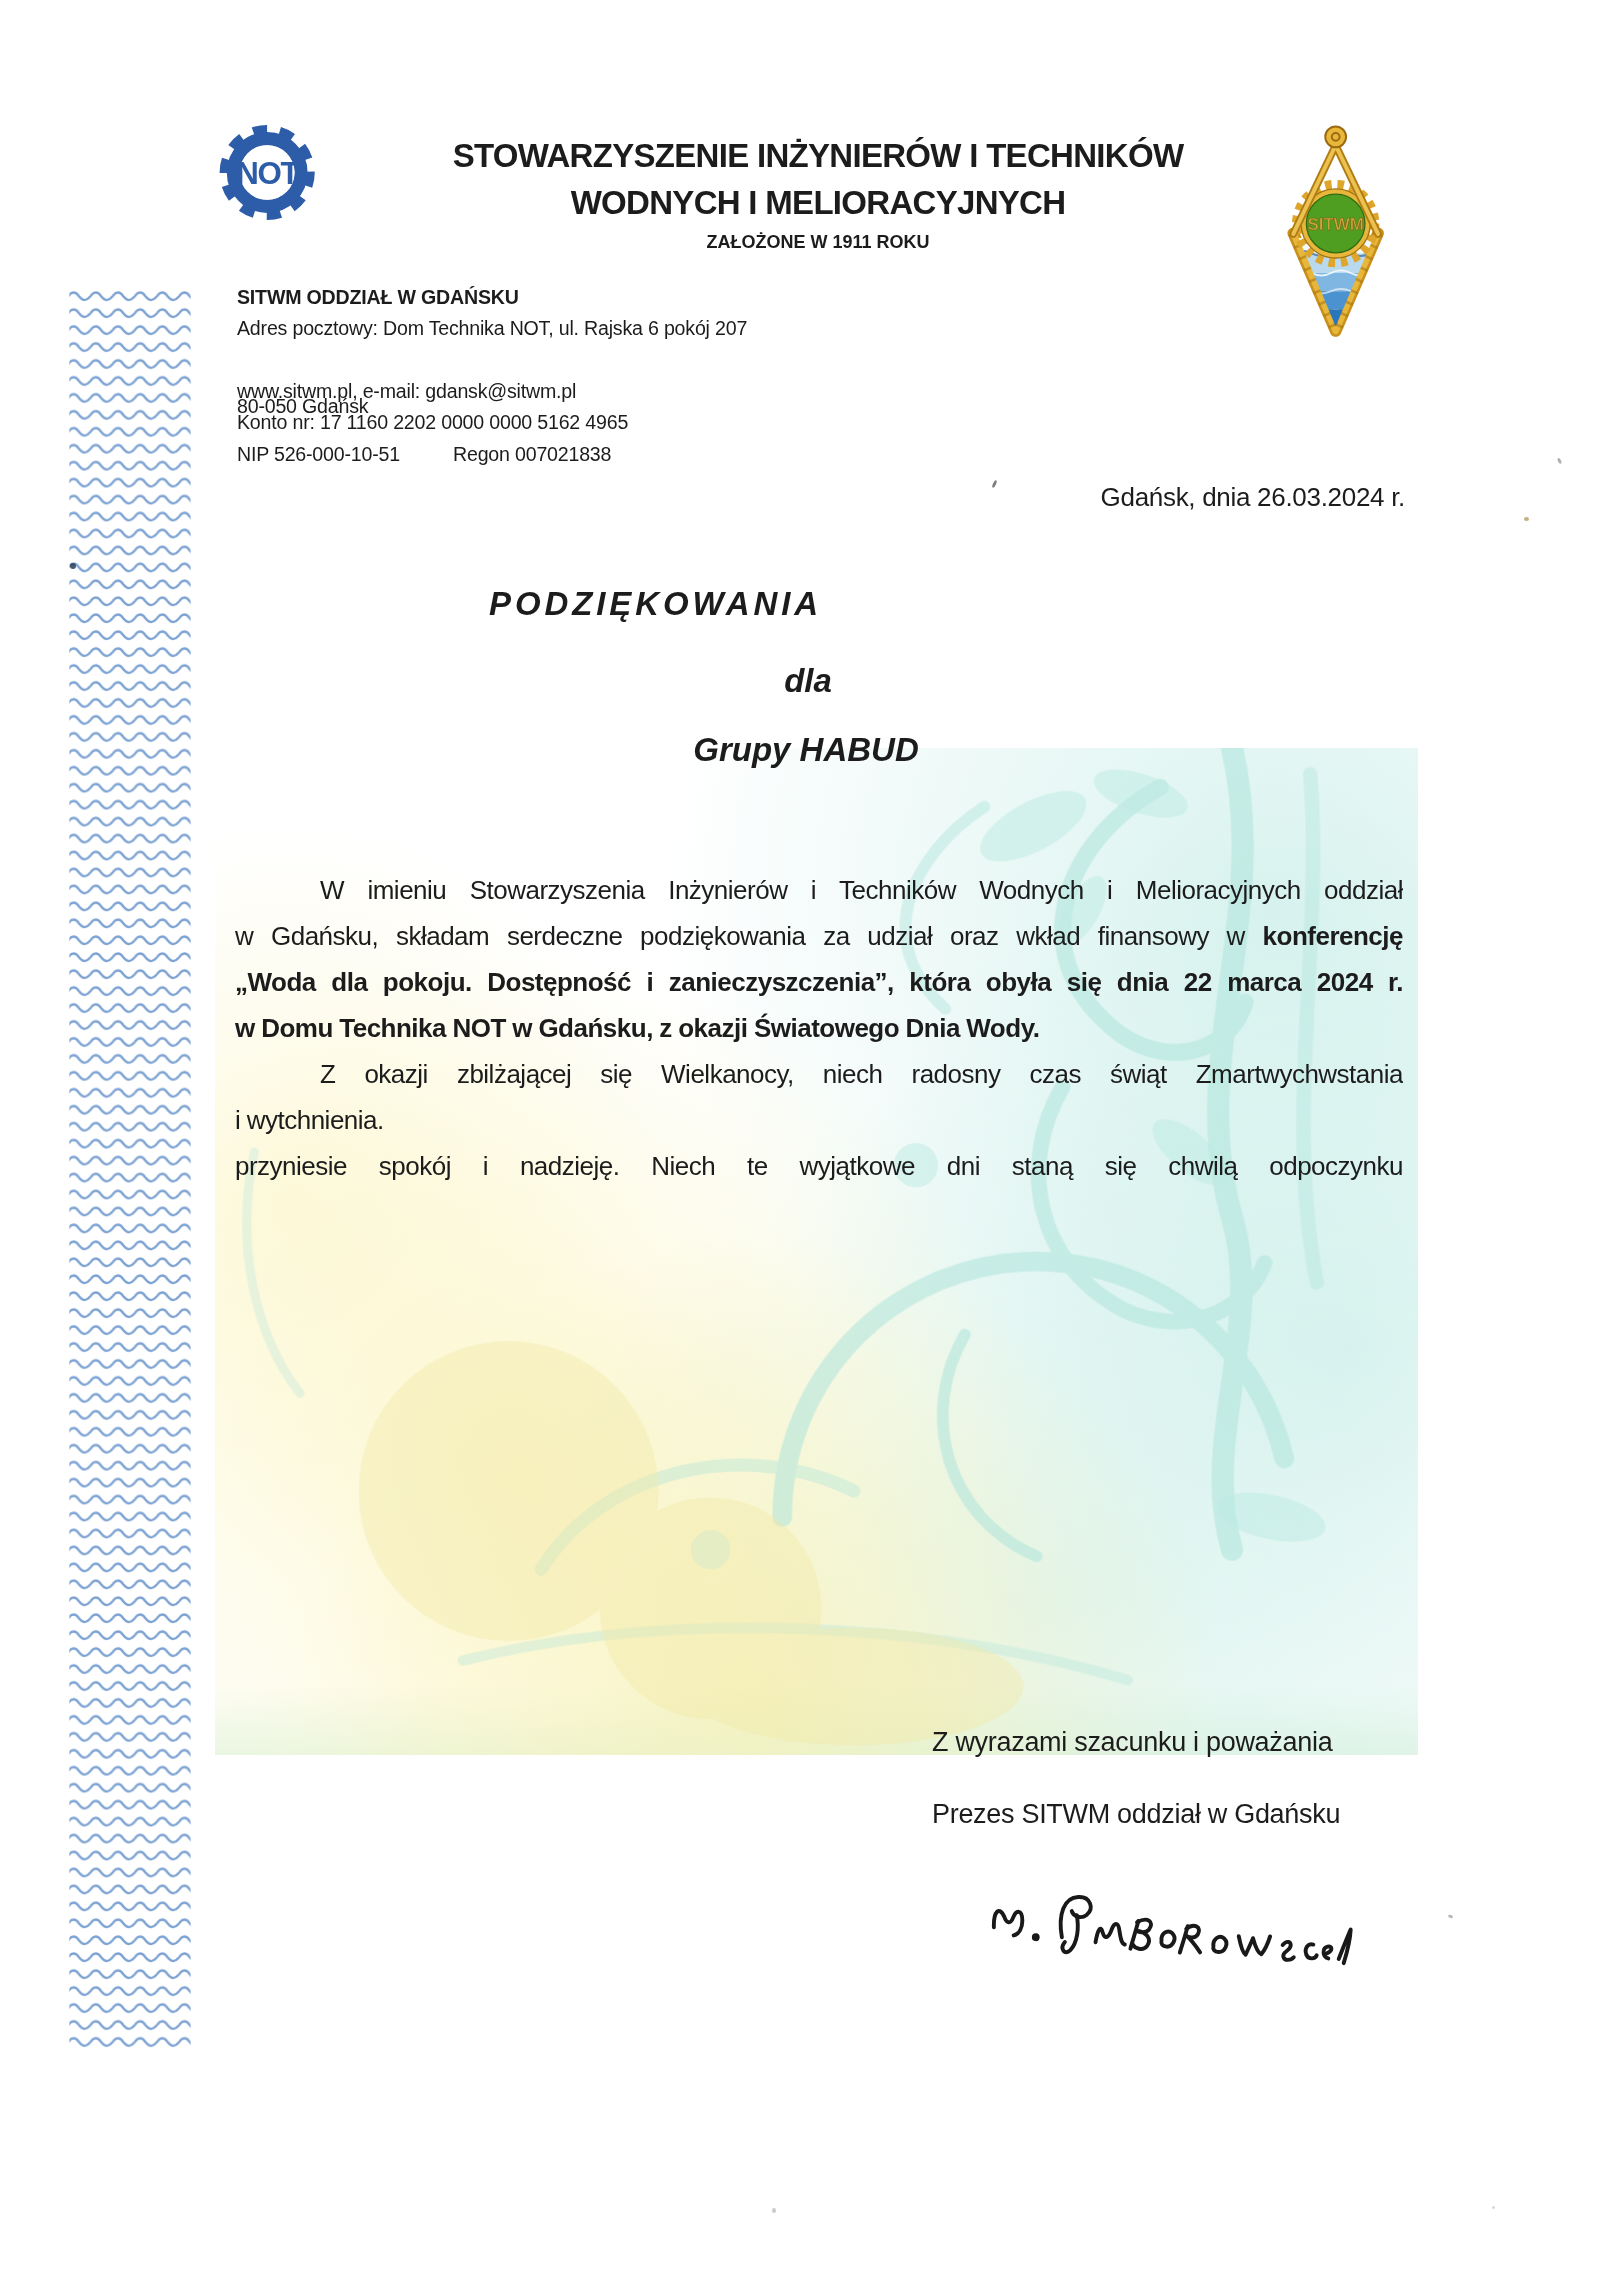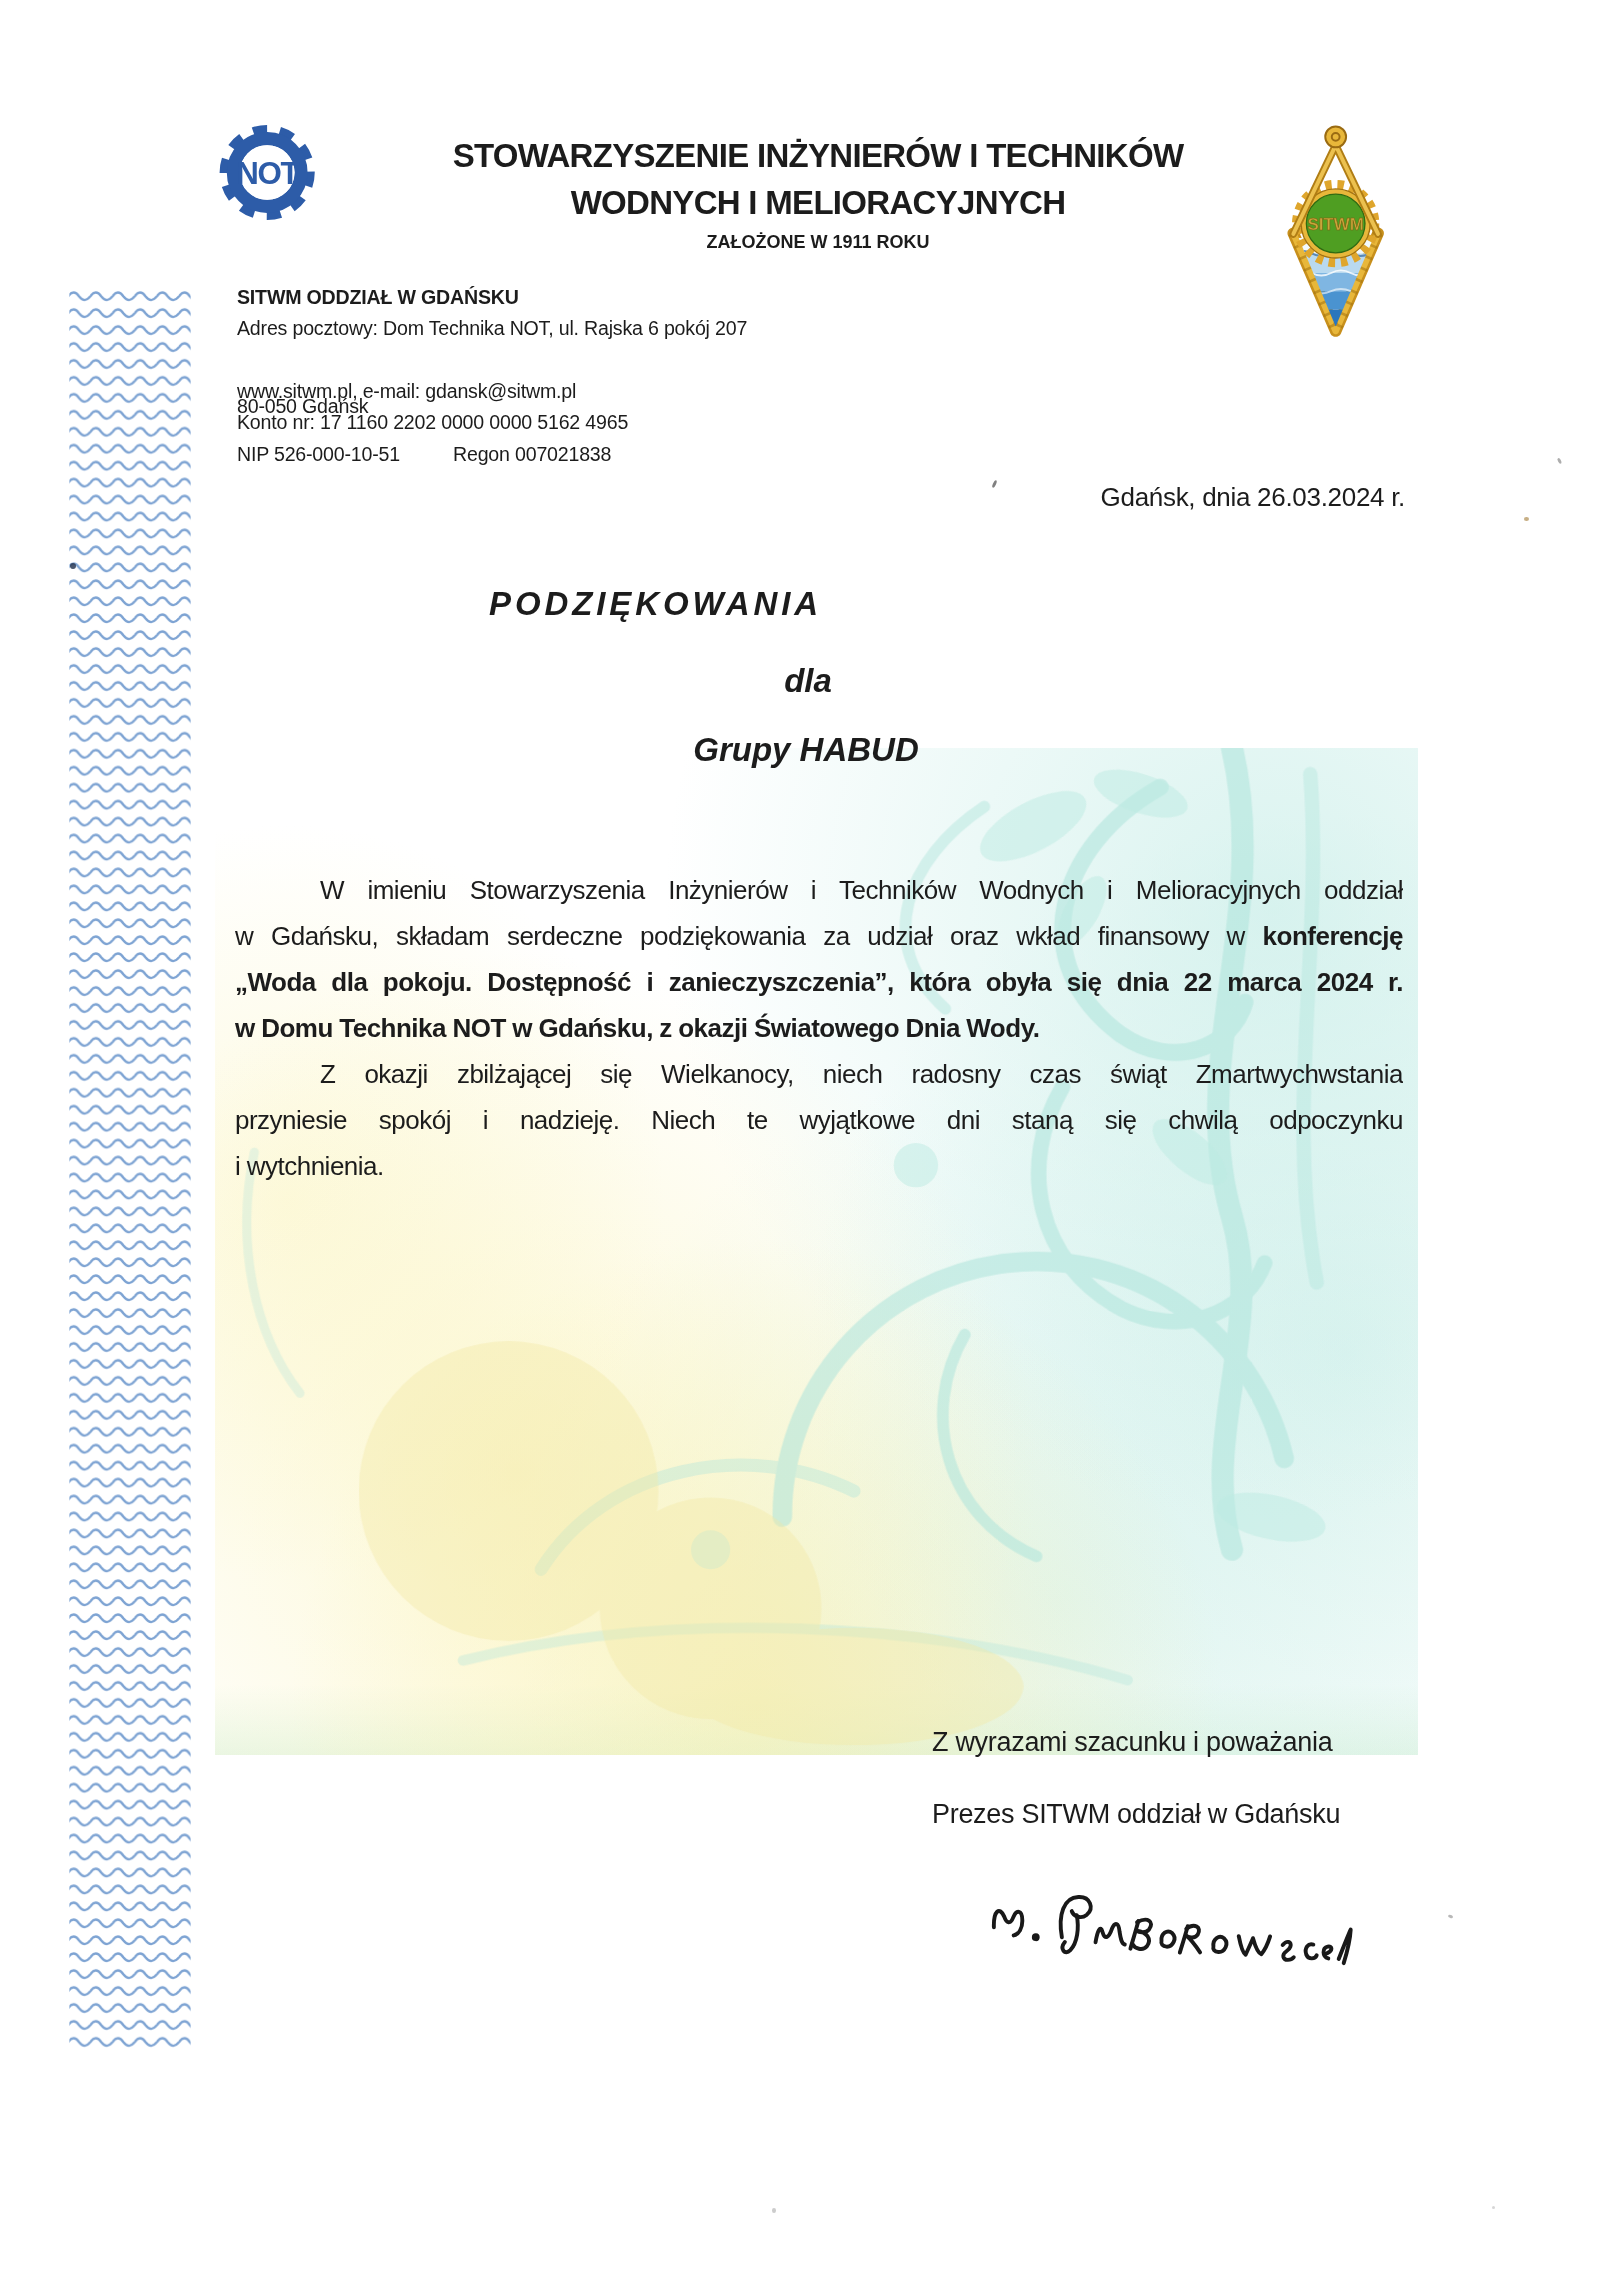--- a/index.html
+++ b/index.html
@@ -182,22 +182,22 @@
   <div class="title-main">PODZIĘKOWANIA</div>
   <div class="title-dla">dla</div>
   <div class="title-recipient">Grupy HABUD</div>
 
   <div class="body-text">
     <div class="line first"><span>W imieniu Stowarzyszenia Inżynierów i Techników Wodnych i Melioracyjnych oddział</span><span class="b"></span></div>
     <div class="line"><span>w Gdańsku, składam serdeczne podziękowania za udział oraz wkład finansowy w </span><span class="b">konferencję</span></div>
     <div class="line"><span></span><span class="b">„Woda dla pokoju. Dostępność i zanieczyszczenia”, która obyła się dnia 22 marca 2024 r.</span></div>
     <div class="line last"><span></span><span class="b">w Domu Technika NOT w Gdańsku, z okazji Światowego Dnia Wody.</span></div>
     <div class="line first"><span>Z okazji zbilżającej się Wielkanocy, niech radosny czas świąt Zmartwychwstania</span><span class="b"></span></div>
+    <div class="line last"><span>i wytchnienia.</span><span class="b"></span></div>
     <div class="line"><span>przyniesie spokój i nadzieję. Niech te wyjątkowe dni staną się chwilą odpoczynku</span><span class="b"></span></div>
-    <div class="line last"><span>i wytchnienia.</span><span class="b"></span></div>
   </div>
 
   <div class="closing-regards">Z wyrazami szacunku i poważania</div>
   <div class="closing-title">Prezes SITWM oddział w Gdańsku</div>
 
   <div class="signature" aria-label="W. Tyborowski">
     <svg width="404" height="124" viewBox="0 0 620 190">
       <g fill="none" stroke="#191919" stroke-width="6" stroke-linecap="round" stroke-linejoin="round" transform="rotate(3 300 120)">
         <path d="M55,125 C53,100 62,92 70,108 C74,118 80,120 84,108 C88,96 97,96 98,112 C99,124 94,134 86,136"></path>
         <circle cx="120" cy="137" r="3" fill="#191919"></circle>

